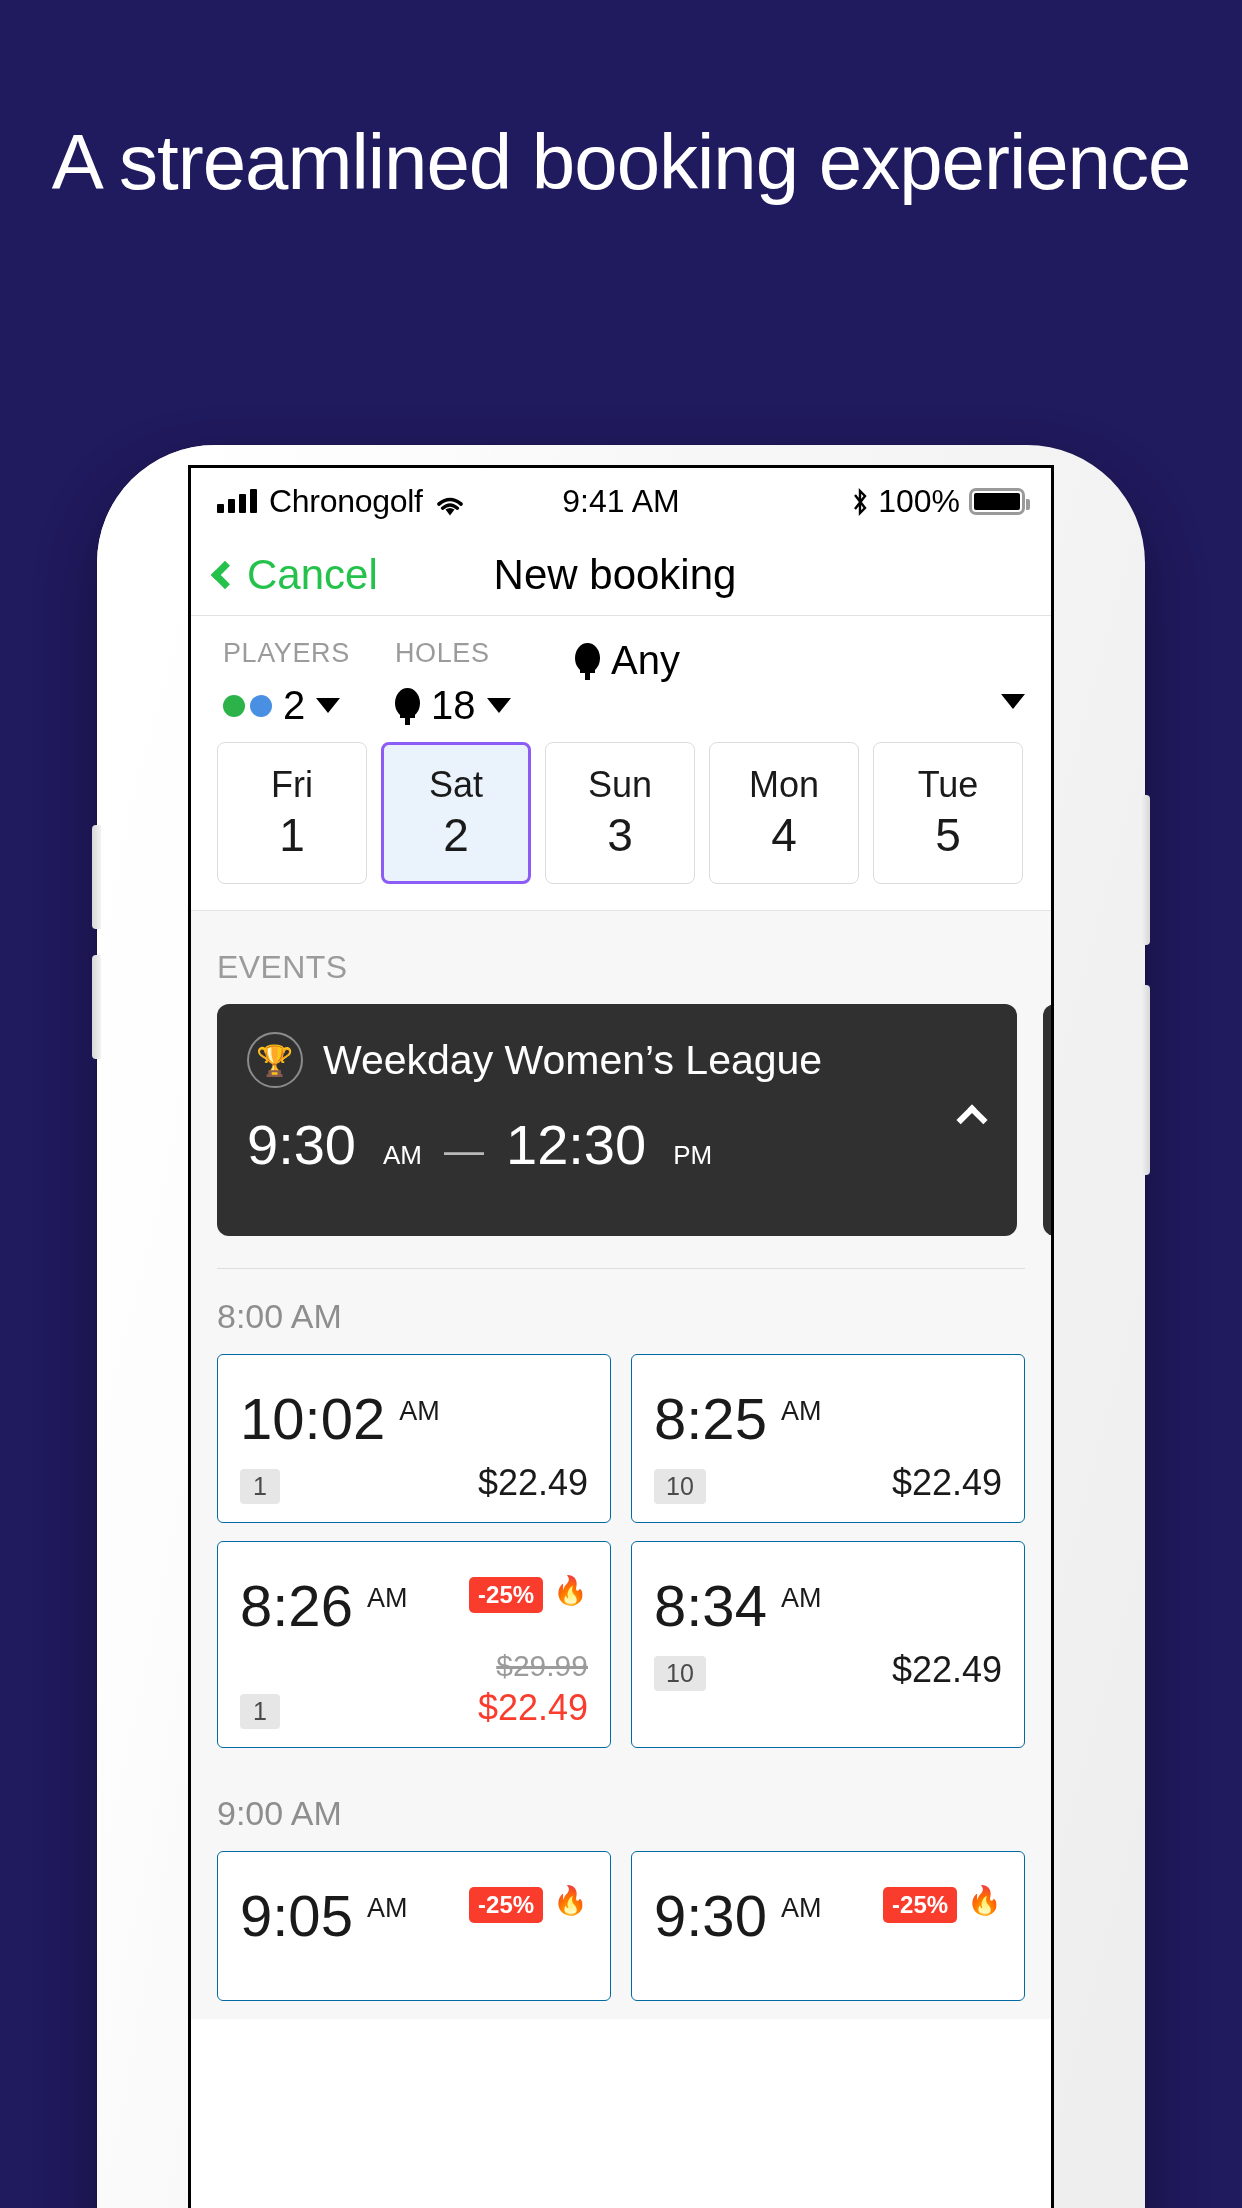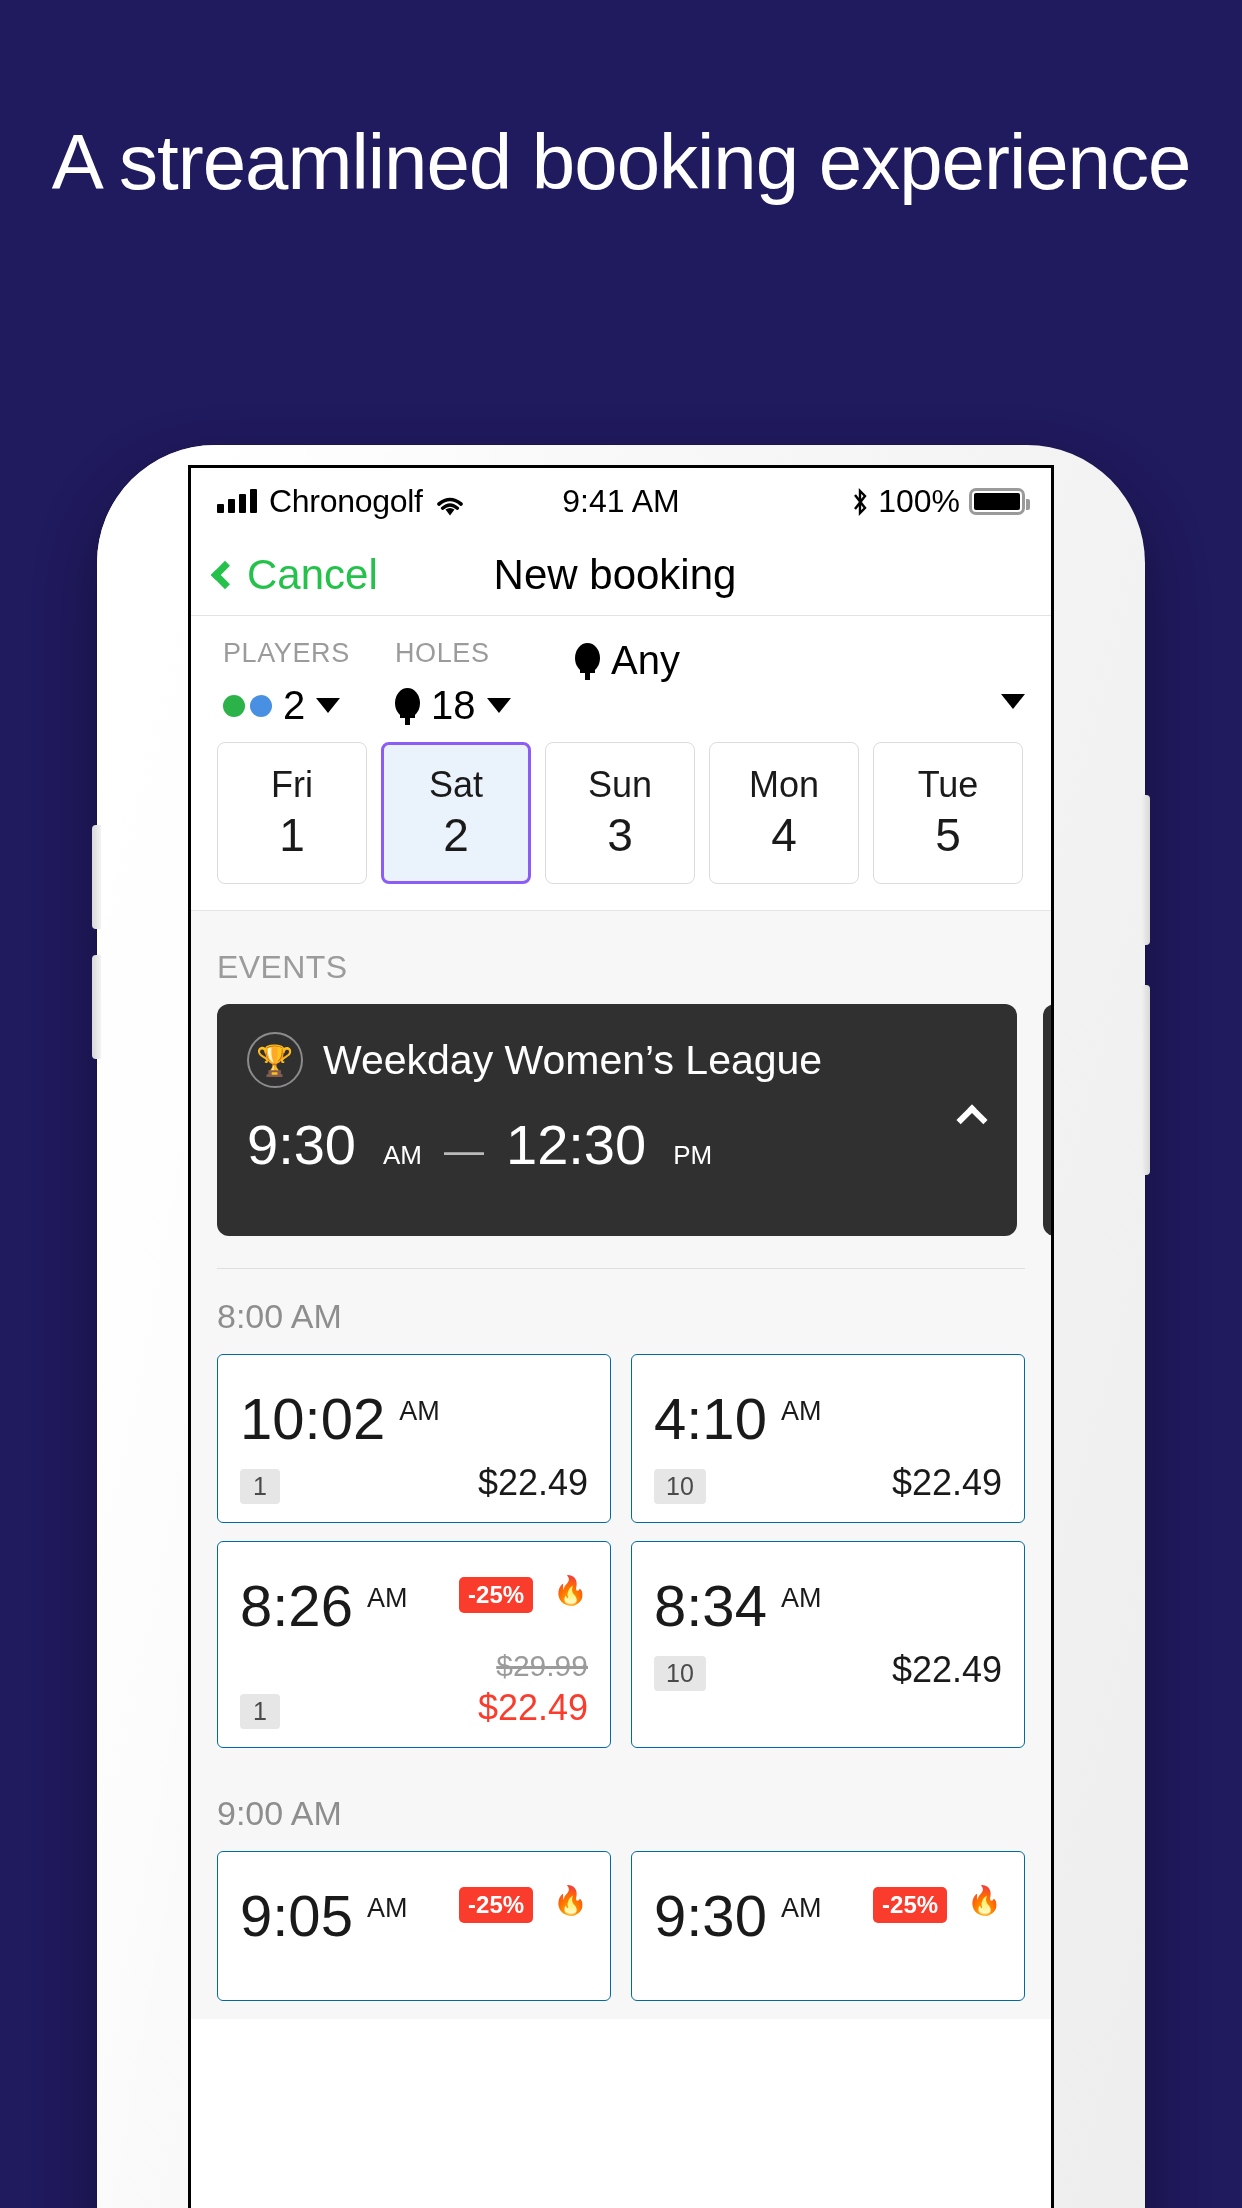--- a/index.html
+++ b/index.html
@@ -196,21 +196,21 @@
   .time-label{ font-size:34px; color:#8e8e8e; padding:28px 26px 18px 26px;}
 
   .tee-row{ display:flex; gap:20px; padding:0 26px 18px 26px;}
   .tee-card{
     flex:1; background:#fff; border:1px solid #0369a1; border-radius:6px;
     padding:35px 22px 18px 22px; position:relative; min-height:150px;
   }
   .tc-top{ display:flex; align-items:flex-start;}
   .tc-time{ font-size:58px; color:#1a1a1a; line-height:1;}
   .tc-ampm{ font-size:27px; color:#1a1a1a; margin-left:14px; margin-top:6px;}
-  .tc-deal{ margin-left:auto; display:flex; align-items:flex-start; gap:20px;}
+  .tc-deal{ margin-left:auto; display:flex; align-items:flex-start; gap:10px;}
   .badge-pct{
     background:#FA3C2D; color:#fff; font-size:24px; font-weight:700;
     padding:4px 9px; border-radius:5px;
   }
   .flame{ font-size:28px; color:#FA3C2D; line-height:1;}
   .tc-bottom{ display:flex; align-items:flex-end; margin-top:14px;}
   .chip{
     background:#E6E6E6; color:#4a4a4a; font-size:25px;
     padding:3px 12px; border-radius:4px; min-width:40px; text-align:center;
   }
@@ -370,21 +370,21 @@
           </div>
           <div class="tc-bottom">
             <span class="chip">1</span>
             <span class="tc-prices">
               <span class="new-price">$22.49</span>
             </span>
           </div>
         </div>
         <div class="tee-card">
           <div class="tc-top">
-            <span class="tc-time">4:10</span>
+            <span class="tc-time">8:25</span>
             <span class="tc-ampm">AM</span>
           </div>
           <div class="tc-bottom">
             <span class="chip">10</span>
             <span class="tc-prices">
               <span class="new-price">$22.49</span>
             </span>
           </div>
         </div>
       </div>

